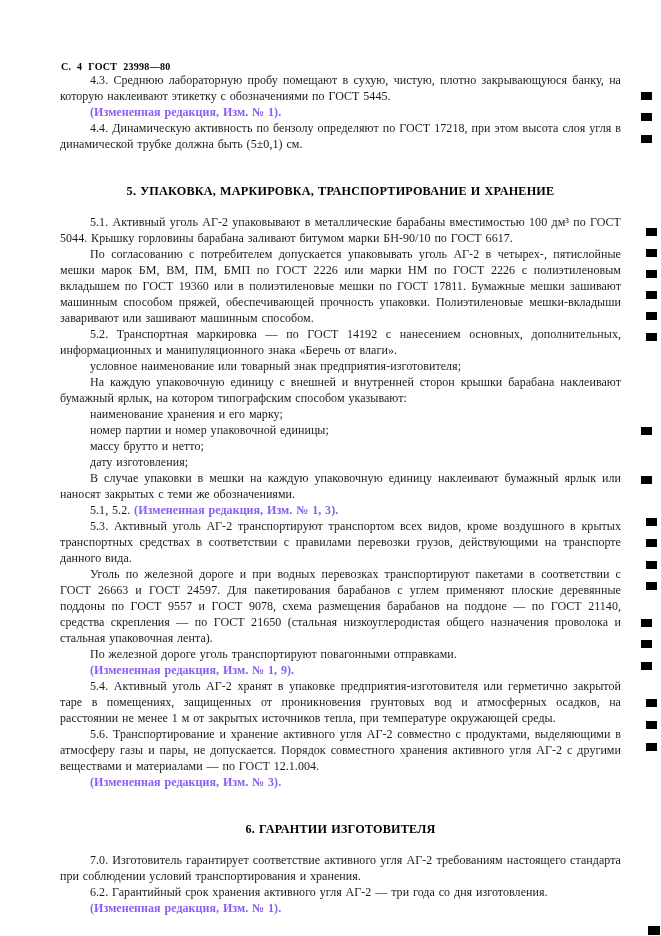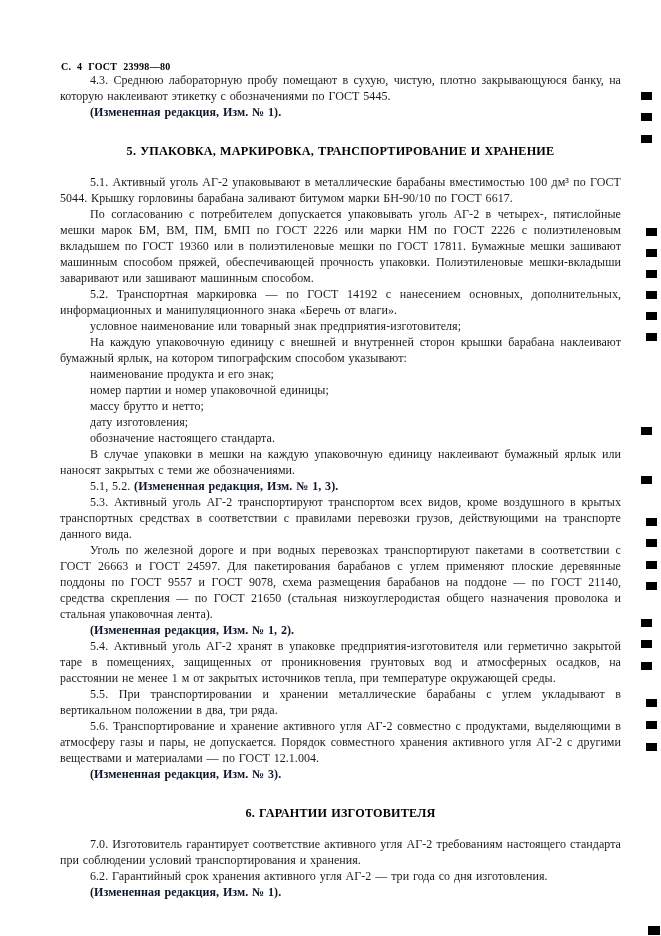--- a/index.html
+++ b/index.html
@@ -17,61 +17,61 @@
     letter-spacing: 0.3px; word-spacing: 3px;
     white-space: nowrap;
   }
   .content {
     position: absolute; left: 60px; top: 72px; width: 561px;
     font-size: 12px; line-height: 16px;
     letter-spacing: 0.05px; word-spacing: 0.8px;
   }
   .para { margin: 0; text-indent: 30px; text-align: justify; }
   .plain { text-align: left; }
-  .bold { font-weight: 700; color: #0f172a; }
+  .bold { font-weight: 700; color: #8b5cf6; }
   .sec-title {
     font-size: 12.2px; font-weight: 700; color: #000;
     text-align: center; text-indent: 0;
-    margin: 23px 0 15px 0; letter-spacing: 0.2px;
+    margin: 31px 0 15px 0; letter-spacing: 0.2px;
   }
   .artifact-layer { position: absolute; left: 0; top: 0; width: 661px; height: 936px; pointer-events: none; }
   .mark { position: absolute; }
 </style>
 </head>
 <body>
 
 <div class="running-head">С. 4 ГОСТ 23998—80</div>
 
 <div class="content">
   <p class="para">4.3. Среднюю лабораторную пробу помещают в сухую, чистую, плотно закрывающуюся банку, на которую наклеивают этикетку с обозначениями по ГОСТ 5445.</p>
   <p class="para bold">(Измененная редакция, Изм. № 1).</p>
+  <p class="para">4.4. Динамическую активность по бензолу определяют по ГОСТ 17218, при этом высота слоя угля в динамической трубке должна быть (5±0,1) см.</p>
 
   <h2 class="sec-title">5. УПАКОВКА, МАРКИРОВКА, ТРАНСПОРТИРОВАНИЕ И ХРАНЕНИЕ</h2>
 
   <p class="para">5.1. Активный уголь АГ-2 упаковывают в металлические барабаны вместимостью 100 дм³ по ГОСТ 5044. Крышку горловины барабана заливают битумом марки БН-90/10 по ГОСТ 6617.</p>
   <p class="para">По согласованию с потребителем допускается упаковывать уголь АГ-2 в четырех-, пятислойные мешки марок БМ, ВМ, ПМ, БМП по ГОСТ 2226 или марки НМ по ГОСТ 2226 с полиэтиленовым вкладышем по ГОСТ 19360 или в полиэтиленовые мешки по ГОСТ 17811. Бумажные мешки зашивают машинным способом пряжей, обеспечивающей прочность упаковки. Полиэтиленовые мешки-вкладыши заваривают или зашивают машинным способом.</p>
   <p class="para">5.2. Транспортная маркировка — по ГОСТ 14192 с нанесением основных, дополнительных, информационных и манипуляционного знака «Беречь от влаги».</p>
   <p class="para plain">условное наименование или товарный знак предприятия-изготовителя;</p>
 
   <p class="para">На каждую упаковочную единицу с внешней и внутренней сторон крышки барабана наклеивают бумажный ярлык, на котором типографским способом указывают:</p>
-  <p class="para plain">наименование продукта и его знак;</p>
+  <p class="para plain">наименование хранения и его марку;</p>
   <p class="para plain">номер партии и номер упаковочной единицы;</p>
   <p class="para plain">массу брутто и нетто;</p>
   <p class="para plain">дату изготовления;</p>
-  <p class="para plain">обозначение настоящего стандарта.</p>
 
   <p class="para">В случае упаковки в мешки на каждую упаковочную единицу наклеивают бумажный ярлык или наносят закрытых с теми же обозначениями.</p>
 
   <p class="para plain"><span>5.1, 5.2. </span><span class="bold">(Измененная редакция, Изм. № 1, 3).</span></p>
 
   <p class="para">5.3. Активный уголь АГ-2 транспортируют транспортом всех видов, кроме воздушного в крытых транспортных средствах в соответствии с правилами перевозки грузов, действующими на транспорте данного вида.</p>
   <p class="para">Уголь по железной дороге и при водных перевозках транспортируют пакетами в соответствии с ГОСТ 26663 и ГОСТ 24597. Для пакетирования барабанов с углем применяют плоские деревянные поддоны по ГОСТ 9557 и ГОСТ 9078, схема размещения барабанов на поддоне — по ГОСТ 21140, средства скрепления — по ГОСТ 21650 (стальная низкоуглеродистая общего назначения проволока и стальная упаковочная лента).</p>
-  <p class="para bold">(Измененная редакция, Изм. № 1, 2).</p>
+  <p class="para">По железной дороге уголь транспортируют повагонными отправками.</p>
+  <p class="para bold">(Измененная редакция, Изм. № 1, 9).</p>
   <p class="para">5.4. Активный уголь АГ-2 хранят в упаковке предприятия-изготовителя или герметично закрытой таре в помещениях, защищенных от проникновения грунтовых вод и атмосферных осадков, на расстоянии не менее 1 м от закрытых источников тепла, при температуре окружающей среды.</p>
-  <p class="para">5.5. При транспортировании и хранении металлические барабаны с углем укладывают в вертикальном положении в два, три ряда.</p>
   <p class="para">5.6. Транспортирование и хранение активного угля АГ-2 совместно с продуктами, выделяющими в атмосферу газы и пары, не допускается. Порядок совместного хранения активного угля АГ-2 с другими веществами и материалами — по ГОСТ 12.1.004.</p>
   <p class="para bold">(Измененная редакция, Изм. № 3).</p>
 
   <h2 class="sec-title">6. ГАРАНТИИ ИЗГОТОВИТЕЛЯ</h2>
 
   <p class="para">7.0. Изготовитель гарантирует соответствие активного угля АГ-2 требованиям настоящего стандарта при соблюдении условий транспортирования и хранения.</p>
   <p class="para">6.2. Гарантийный срок хранения активного угля АГ-2 — три года со дня изготовления.</p>
   <p class="para bold">(Измененная редакция, Изм. № 1).</p>
 </div>
 

